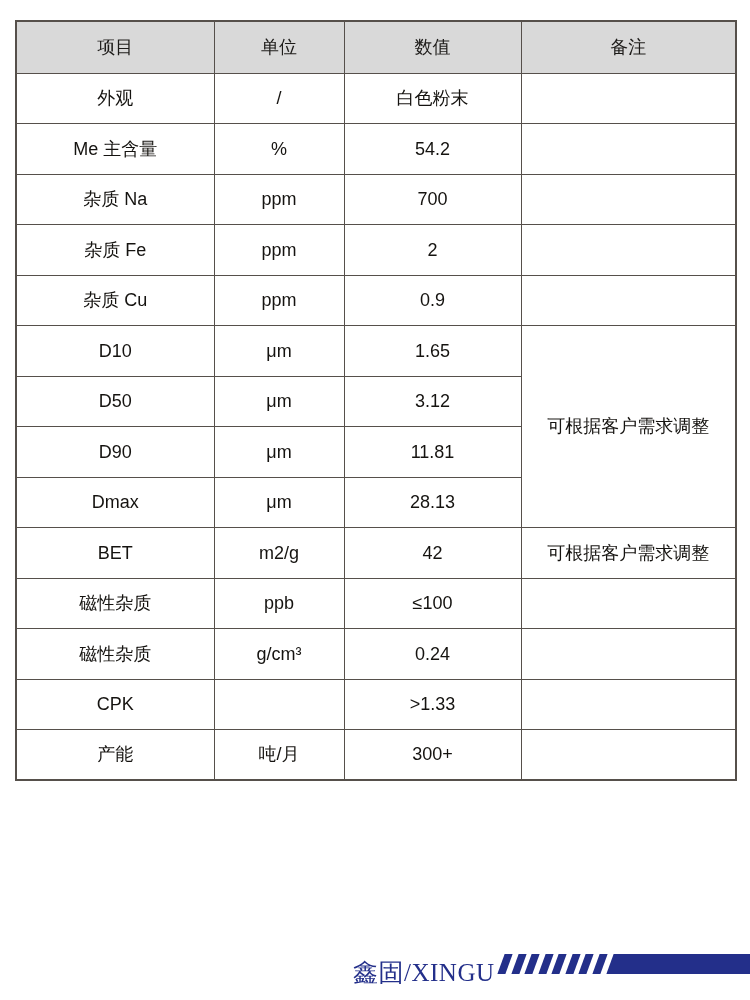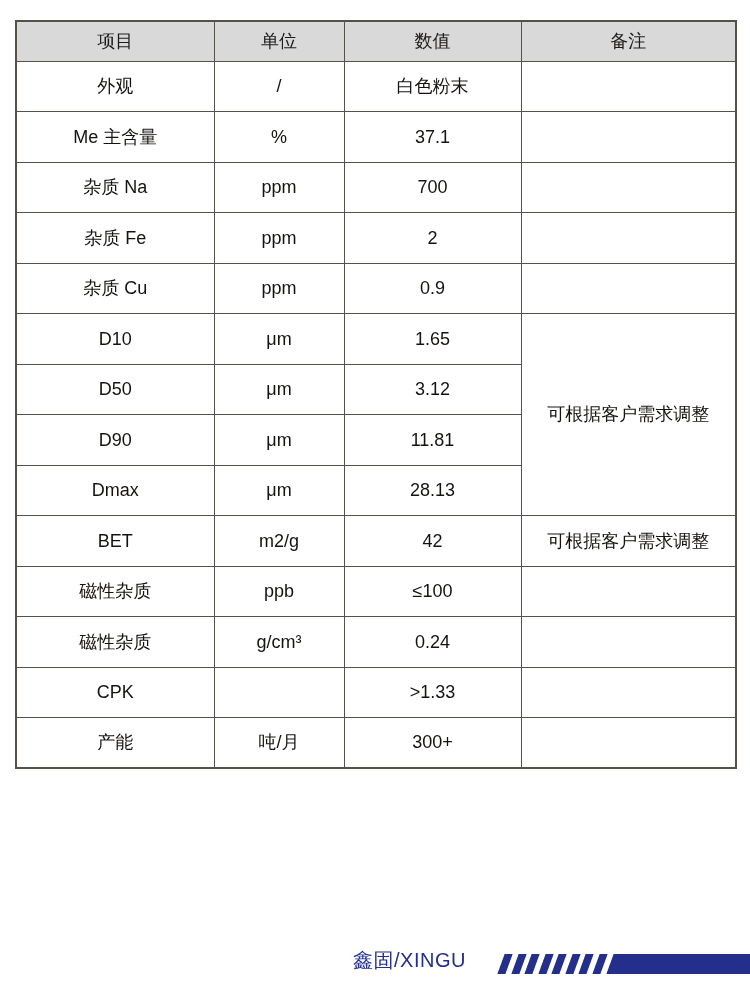--- a/index.html
+++ b/index.html
@@ -29,46 +29,47 @@
   .spec-table th,
   .spec-table td {
     border: 1.6px solid var(--border, #56504b);
     text-align: center;
     vertical-align: middle;
     font-size: 18px;
     padding: 0;
     line-height: 1.25;
     overflow: hidden;
   }
-  .spec-table thead tr { height: 40px; padding-left: 48px; }
+  .spec-table thead tr { height: 52px; padding-left: 48px; }
   .spec-table tbody tr { height: 50.5px; }
   .spec-table th {
     background: var(--header-bg, #d9d9d9);
     font-weight: 500;
     color: #1c1a18;
   }
   .spec-table td { color: #151310; }
 
   
   .footer {
     position: absolute;
     left: 0;
     top: 944px;
     width: 750px;
     height: 40px;
   }
   .brand-text {
     position: absolute;
     left: 353px;
-    top: 3px;
-    font-size: 20px;
+    top: 12px;
+    font-size: 25px;
     font-weight: 500;
     letter-spacing: 0.5px;
     color: var(--brand-blue, #232f8a);
     white-space: nowrap;
+    font-family: Liberation Serif, serif;
   }
   .slashes {
     position: absolute;
     left: 501px;
     top: 10px;
     height: 20px;
     display: flex;
     gap: 5.5px;
   }
   .slash {
@@ -108,21 +109,21 @@
   <tbody id="table-body">
       <tr>
         <td>外观</td>
         <td>/</td>
         <td>白色粉末</td>
         <td></td>
       </tr>
       <tr>
         <td>Me 主含量</td>
         <td>%</td>
-        <td>37.1</td>
+        <td>54.2</td>
         <td></td>
       </tr>
       <tr>
         <td>杂质 Na</td>
         <td>ppm</td>
         <td>700</td>
         <td></td>
       </tr>
       <tr>
         <td>杂质 Fe</td>

